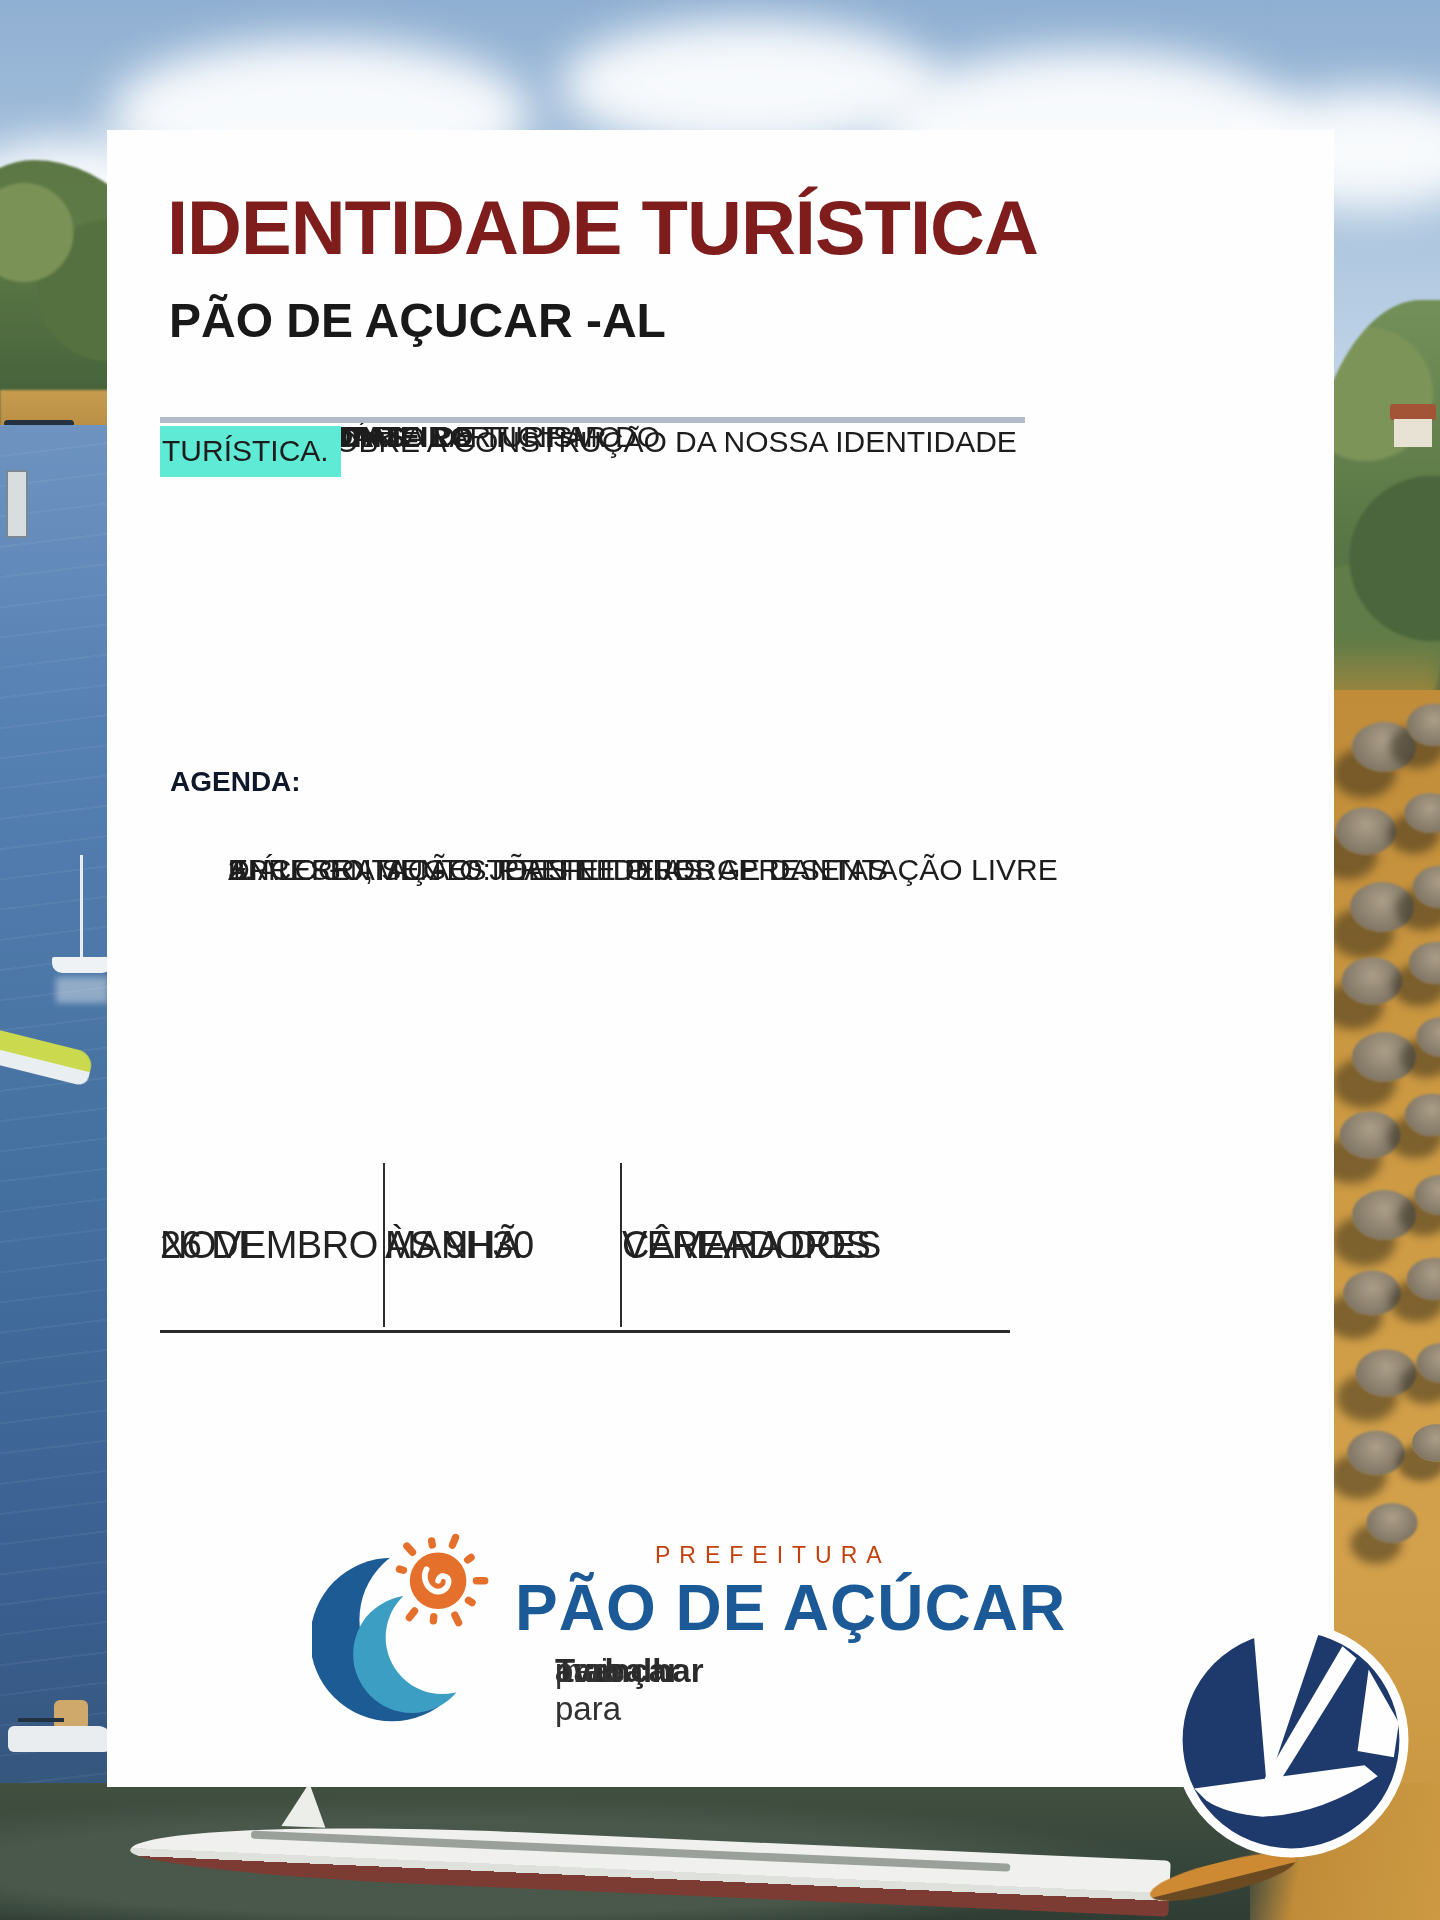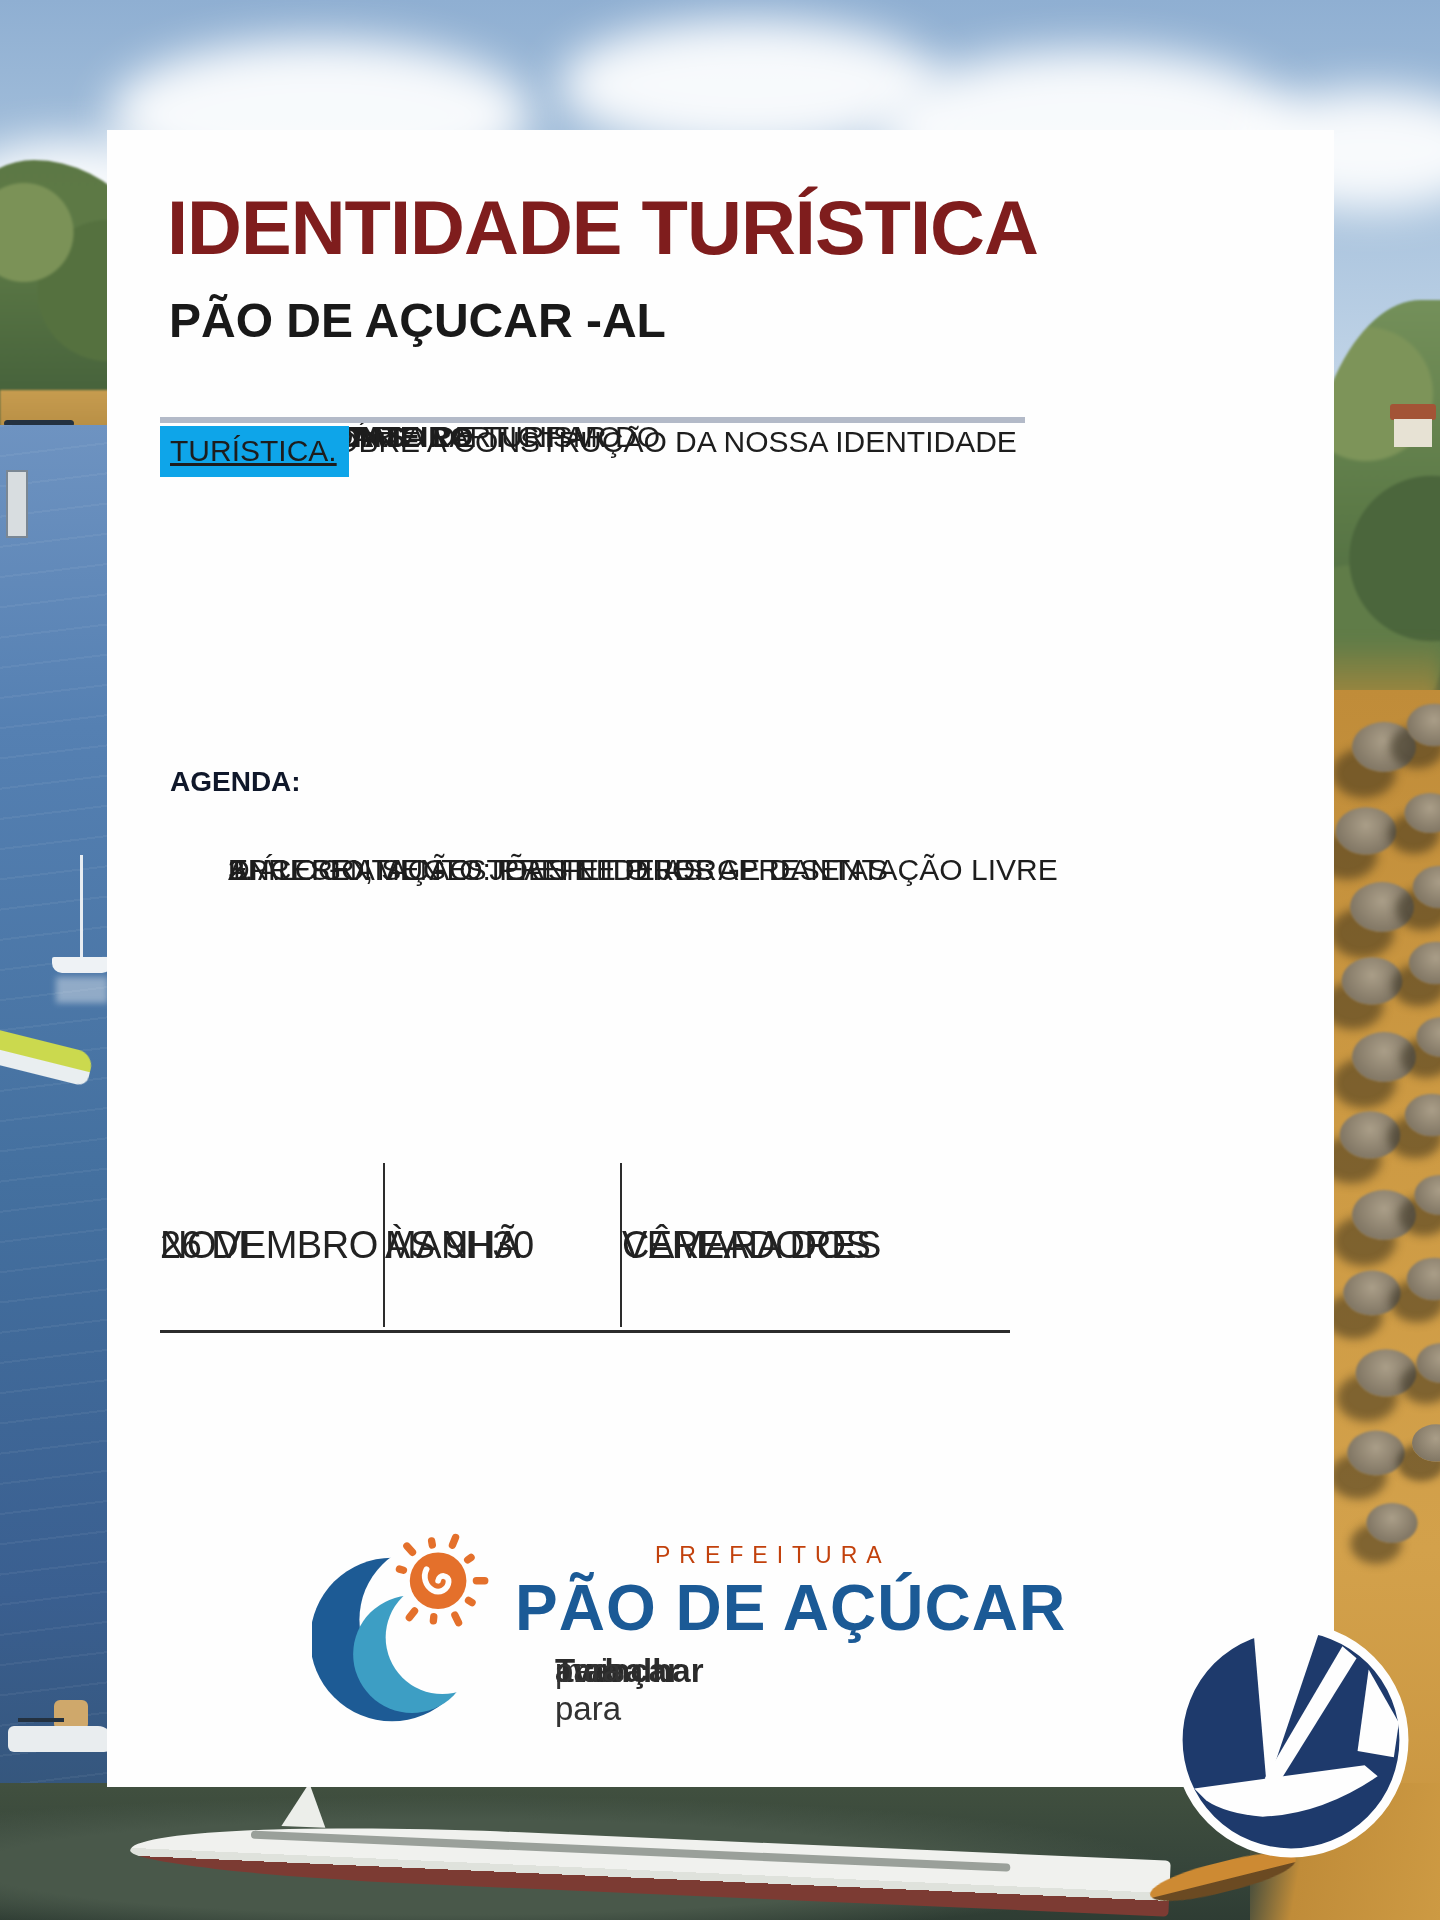--- a/index.html
+++ b/index.html
@@ -75,21 +75,21 @@
   .title{left:60px;top:56px;width:1110px;font-size:76px;line-height:84px;font-weight:bold;
     letter-spacing:-1px;color:#7f1d1d;}
   .subtitle{left:62px;top:164px;width:900px;font-size:48px;line-height:54px;font-weight:bold;
     letter-spacing:0px;color:#191919;}
   .invite{left:63px;top:285px;width:845px;font-size:30px;color:#1d1d1d;}
   .invite .iline{position:relative;line-height:43px;text-align:justify;text-align-last:justify;
     white-space:nowrap;}
   .invite .b{font-weight:bold;}
   .iline-hl{background:#b3bac8;padding:3px 10px;margin:2px -10px 0 -10px;position:relative;}
   .invite .last{text-align:left;text-align-last:left;line-height:43px;margin-top:3px;}
-  .hl-word{background:#0ea5e9;display:inline-block;padding:3px 12px 5px 10px;margin-left:-10px;text-decoration:underline;}
+  .hl-word{background:#5eead4;display:inline-block;padding:3px 12px 5px 2px;margin-left:-10px;}
   .agenda-label{left:63px;top:630px;font-size:28px;line-height:44px;color:#0f172a;font-weight:bold;}
   .agenda{left:121px;top:712px;width:800px;font-size:30px;line-height:55px;color:#1d1d1d;}
   .agenda .row{position:relative;white-space:nowrap;}
   .agenda .num{margin-right:5px;}
   .event{left:53px;top:1033px;width:850px;height:164px;display:flex;color:#222;}
   .event>div{position:relative;display:flex;flex-direction:column;justify-content:center;
     text-align:center;font-size:38px;line-height:46px;letter-spacing:-0.5px;}
   .event .c1{width:223px;}
   .event .c2{width:235px;border-left:2px solid #2c2c2c;border-right:2px solid #2c2c2c;}
   .event .c3{width:388px;}

